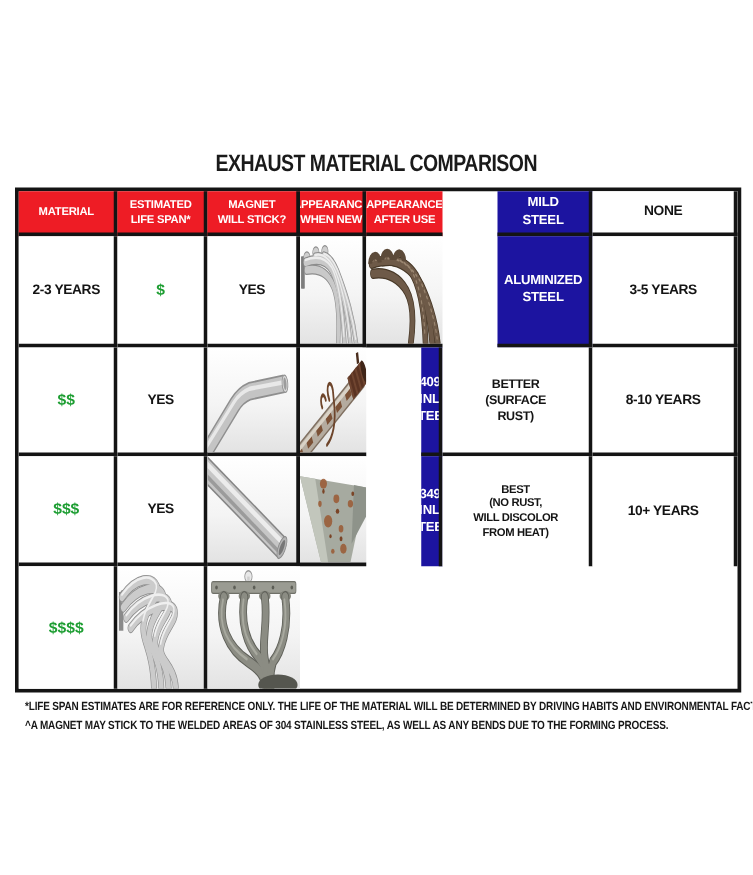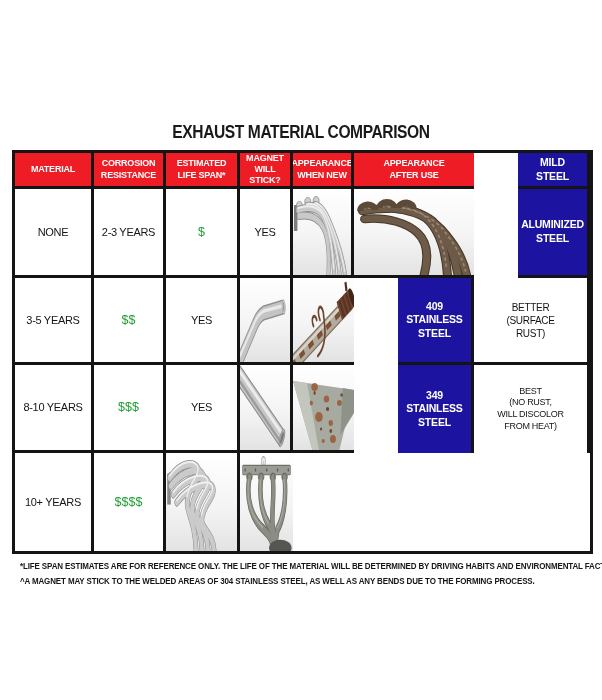--- a/index.html
+++ b/index.html
@@ -29,21 +29,21 @@
   .r4{border-bottom:none;}
   .hdr{
     background:#ee1c25;color:#ffffff;font-size:9px;font-weight:700;
     line-height:1.25;letter-spacing:-0.2px;white-space:pre-line;
   }
   .mat{
     background:#1c14a0;color:#ffffff;font-size:10.5px;font-weight:700;
     line-height:1.3;letter-spacing:-0.2px;white-space:pre-line;margin-left:44px;
   }
   .val{
-    background:#ffffff;font-size:11px;font-weight:400;letter-spacing:-0.3px;
+    background:#ffffff;font-size:11px;font-weight:700;letter-spacing:-0.3px;
     line-height:1.3;white-space:pre-line;
   }
   .fs10{font-size:10px;}
   .fs9{font-size:9px;letter-spacing:-0.3px;}
   .cost{color:#1e9e33;font-size:12.5px;letter-spacing:0;}
   .photo{
     padding:0;background:linear-gradient(180deg,#ffffff 0%,#f4f4f4 55%,#e3e3e3 100%);
   }
   .photo svg{display:block;width:100%;height:100%;}
   .footnotes{
@@ -56,22 +56,20 @@
 </head>
 <body>
 
 <div id="page">
 
   <div class="title">EXHAUST MATERIAL COMPARISON</div>
 
   <div class="grid">
 
     <div class="cell hdr c1 r0">MATERIAL</div>
-    <div class="cell hdr c2 r0">CORROSION
-RESISTANCE</div>
     <div class="cell hdr c3 r0">ESTIMATED
 LIFE SPAN*</div>
     <div class="cell hdr c5 r0">MAGNET
 WILL STICK?</div>
     <div class="cell hdr c6 r0">APPEARANCE
 WHEN NEW</div>
     <div class="cell hdr c7 r0">APPEARANCE
 AFTER USE</div>
 
     <div class="cell mat c1 r1">MILD

